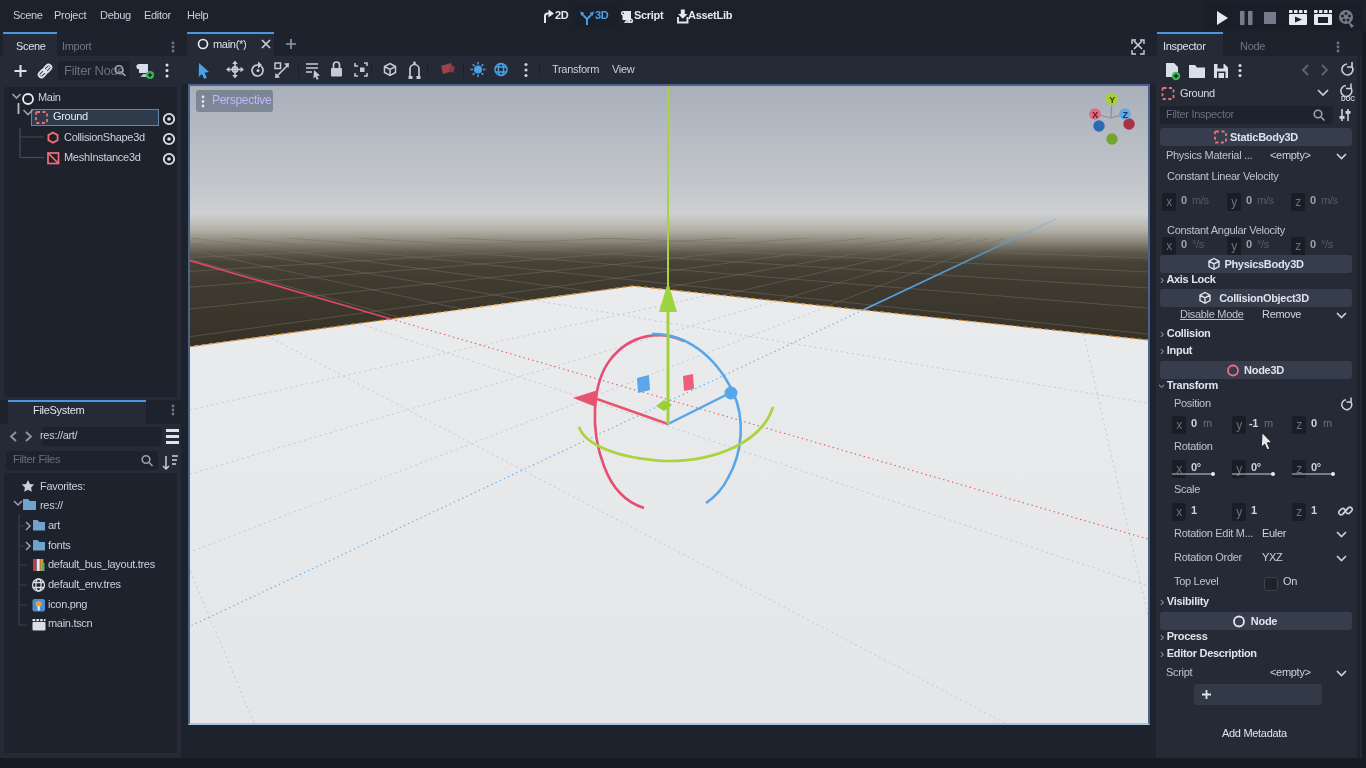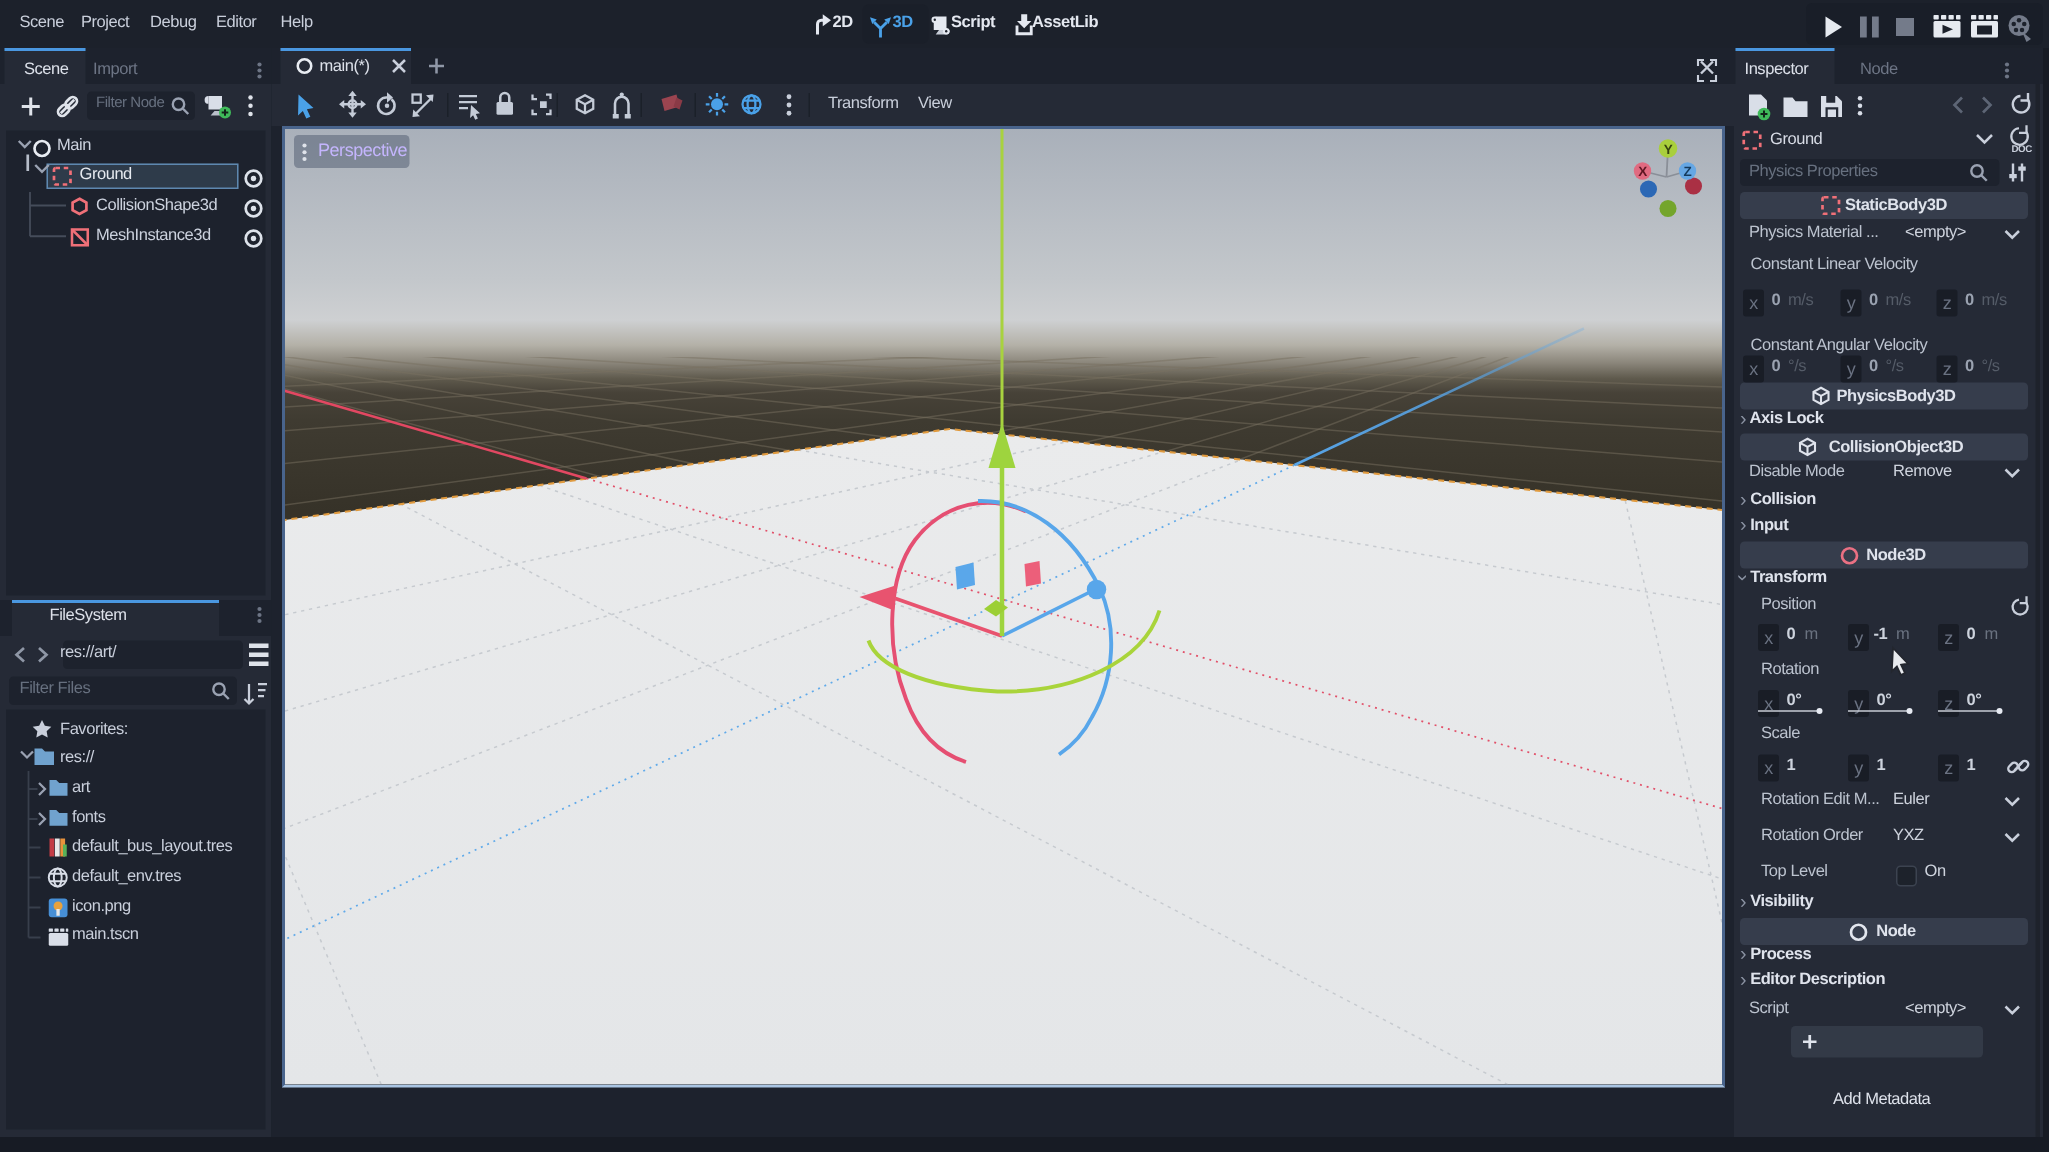--- a/index.html
+++ b/index.html
@@ -88,21 +88,21 @@
   </div>
 
   <div class="abs" style="left:0;top:32px;width:181px;height:726px;background:#252a36;">
 
     <div class="abs" style="left:0;top:0;width:181px;height:24px;background:#1d222d;"></div>
     <div class="abs" style="left:3px;top:0;width:54px;height:24px;background:#252a36;border-top:2px solid #4a97e0;"></div>
     <span class="abs" style="left:16px;top:8px;color:#dde1ea;">Scene</span>
     <span class="abs" style="left:62px;top:8px;color:#6d7585;">Import</span>
 
     <div class="abs" style="left:58px;top:29px;width:72px;height:19px;background:#1d222d;border-radius:3px;"></div>
-    <span class="abs" style="left:64px;top:31px;font-size:10px;color:#67707f;">Filter Node</span>
+    <span class="abs" style="left:64px;top:31px;font-size:13px;color:#67707f;">Filter Node</span>
 
     <div class="abs" style="left:4px;top:55px;width:173px;height:310px;background:#1d222d;"></div>
     <div class="abs" style="left:31px;top:77px;width:128px;height:17px;background:#2e3b4a;border:1px solid #5e88b0;"></div>
     <span class="abs" style="left:38px;top:59px;color:#ccd2de;">Main</span>
     <span class="abs" style="left:53px;top:78px;color:#e6eaf0;">Ground</span>
     <span class="abs" style="left:64px;top:99px;color:#ccd2de;">CollisionShape3d</span>
     <span class="abs" style="left:64px;top:119px;color:#ccd2de;">MeshInstance3d</span>
 
     <div class="abs" style="left:0;top:368px;width:181px;height:24px;background:#1d222d;"></div>
     <div class="abs" style="left:8px;top:368px;width:138px;height:24px;background:#252a36;border-top:2px solid #4a97e0;"></div>
@@ -477,34 +477,34 @@
     <div class="abs" style="left:0;top:0;width:210px;height:24px;background:#1d222d;"></div>
     <div class="abs" style="left:1px;top:0;width:66px;height:24px;background:#252a36;border-top:2px solid #4a97e0;"></div>
     <span class="abs" style="left:7px;top:8px;color:#dde1ea;">Inspector</span>
     <span class="abs" style="left:84px;top:8px;color:#6d7585;">Node</span>
     <div class="abs" style="left:201px;top:24px;width:3px;height:702px;background:#1e222b;"></div>
     <div class="abs" style="left:206px;top:0;width:4px;height:726px;background:#171b24;"></div>
 
     <span class="abs" style="left:24px;top:55px;color:#d8dce6;">Ground</span>
 
     <div class="abs" style="left:4px;top:74px;width:173px;height:18px;background:#1d222d;border-radius:3px;"></div>
-    <span class="abs" style="left:10px;top:76px;font-size:11px;color:#67707f;">Physics Properties</span>
+    <span class="abs" style="left:10px;top:76px;font-size:11px;color:#67707f;">Filter Inspector</span>
 
     <div class="hdr" style="top:96px;text-align:center;"><span style="padding-left:16px;">StaticBody3D</span></div>
     <div class="hdr" style="top:223px;text-align:center;"><span style="padding-left:16px;">PhysicsBody3D</span></div>
     <div class="hdr" style="top:257px;text-align:center;"><span style="padding-left:16px;">CollisionObject3D</span></div>
     <div class="hdr" style="top:329px;text-align:center;"><span style="padding-left:16px;">Node3D</span></div>
     <div class="hdr" style="top:580px;text-align:center;"><span style="padding-left:16px;">Node</span></div>
 
     <span class="abs lbl" style="left:10px;top:117px;">Physics Material ...</span>
     <span class="abs val" style="left:114px;top:117px;">&lt;empty&gt;</span>
     <span class="abs lbl" style="left:11px;top:138px;">Constant Linear Velocity</span>
     <span class="abs lbl" style="left:11px;top:192px;">Constant Angular Velocity</span>
     <div class="secrow" style="top:241px;"><span class="arr">›</span> Axis Lock</div>
-    <span class="abs lbl" style="left:10px;top:276px;">Disable Mode</span>
+    <span class="abs lbl" style="left:24px;top:276px;text-decoration:underline;">Disable Mode</span>
     <span class="abs val" style="left:106px;top:276px;">Remove</span>
     <div class="secrow" style="top:295px;"><span class="arr">›</span> Collision</div>
     <div class="secrow" style="top:312px;"><span class="arr">›</span> Input</div>
     <div class="secrow" style="top:347px;"><span class="arr" style="transform:rotate(90deg);">›</span> Transform</div>
     <span class="abs lbl" style="left:18px;top:365px;">Position</span>
     <span class="abs lbl" style="left:18px;top:408px;">Rotation</span>
     <span class="abs lbl" style="left:18px;top:451px;">Scale</span>
     <span class="abs lbl" style="left:18px;top:495px;">Rotation Edit M...</span>
     <span class="abs val" style="left:106px;top:495px;">Euler</span>
     <span class="abs lbl" style="left:18px;top:519px;">Rotation Order</span>

